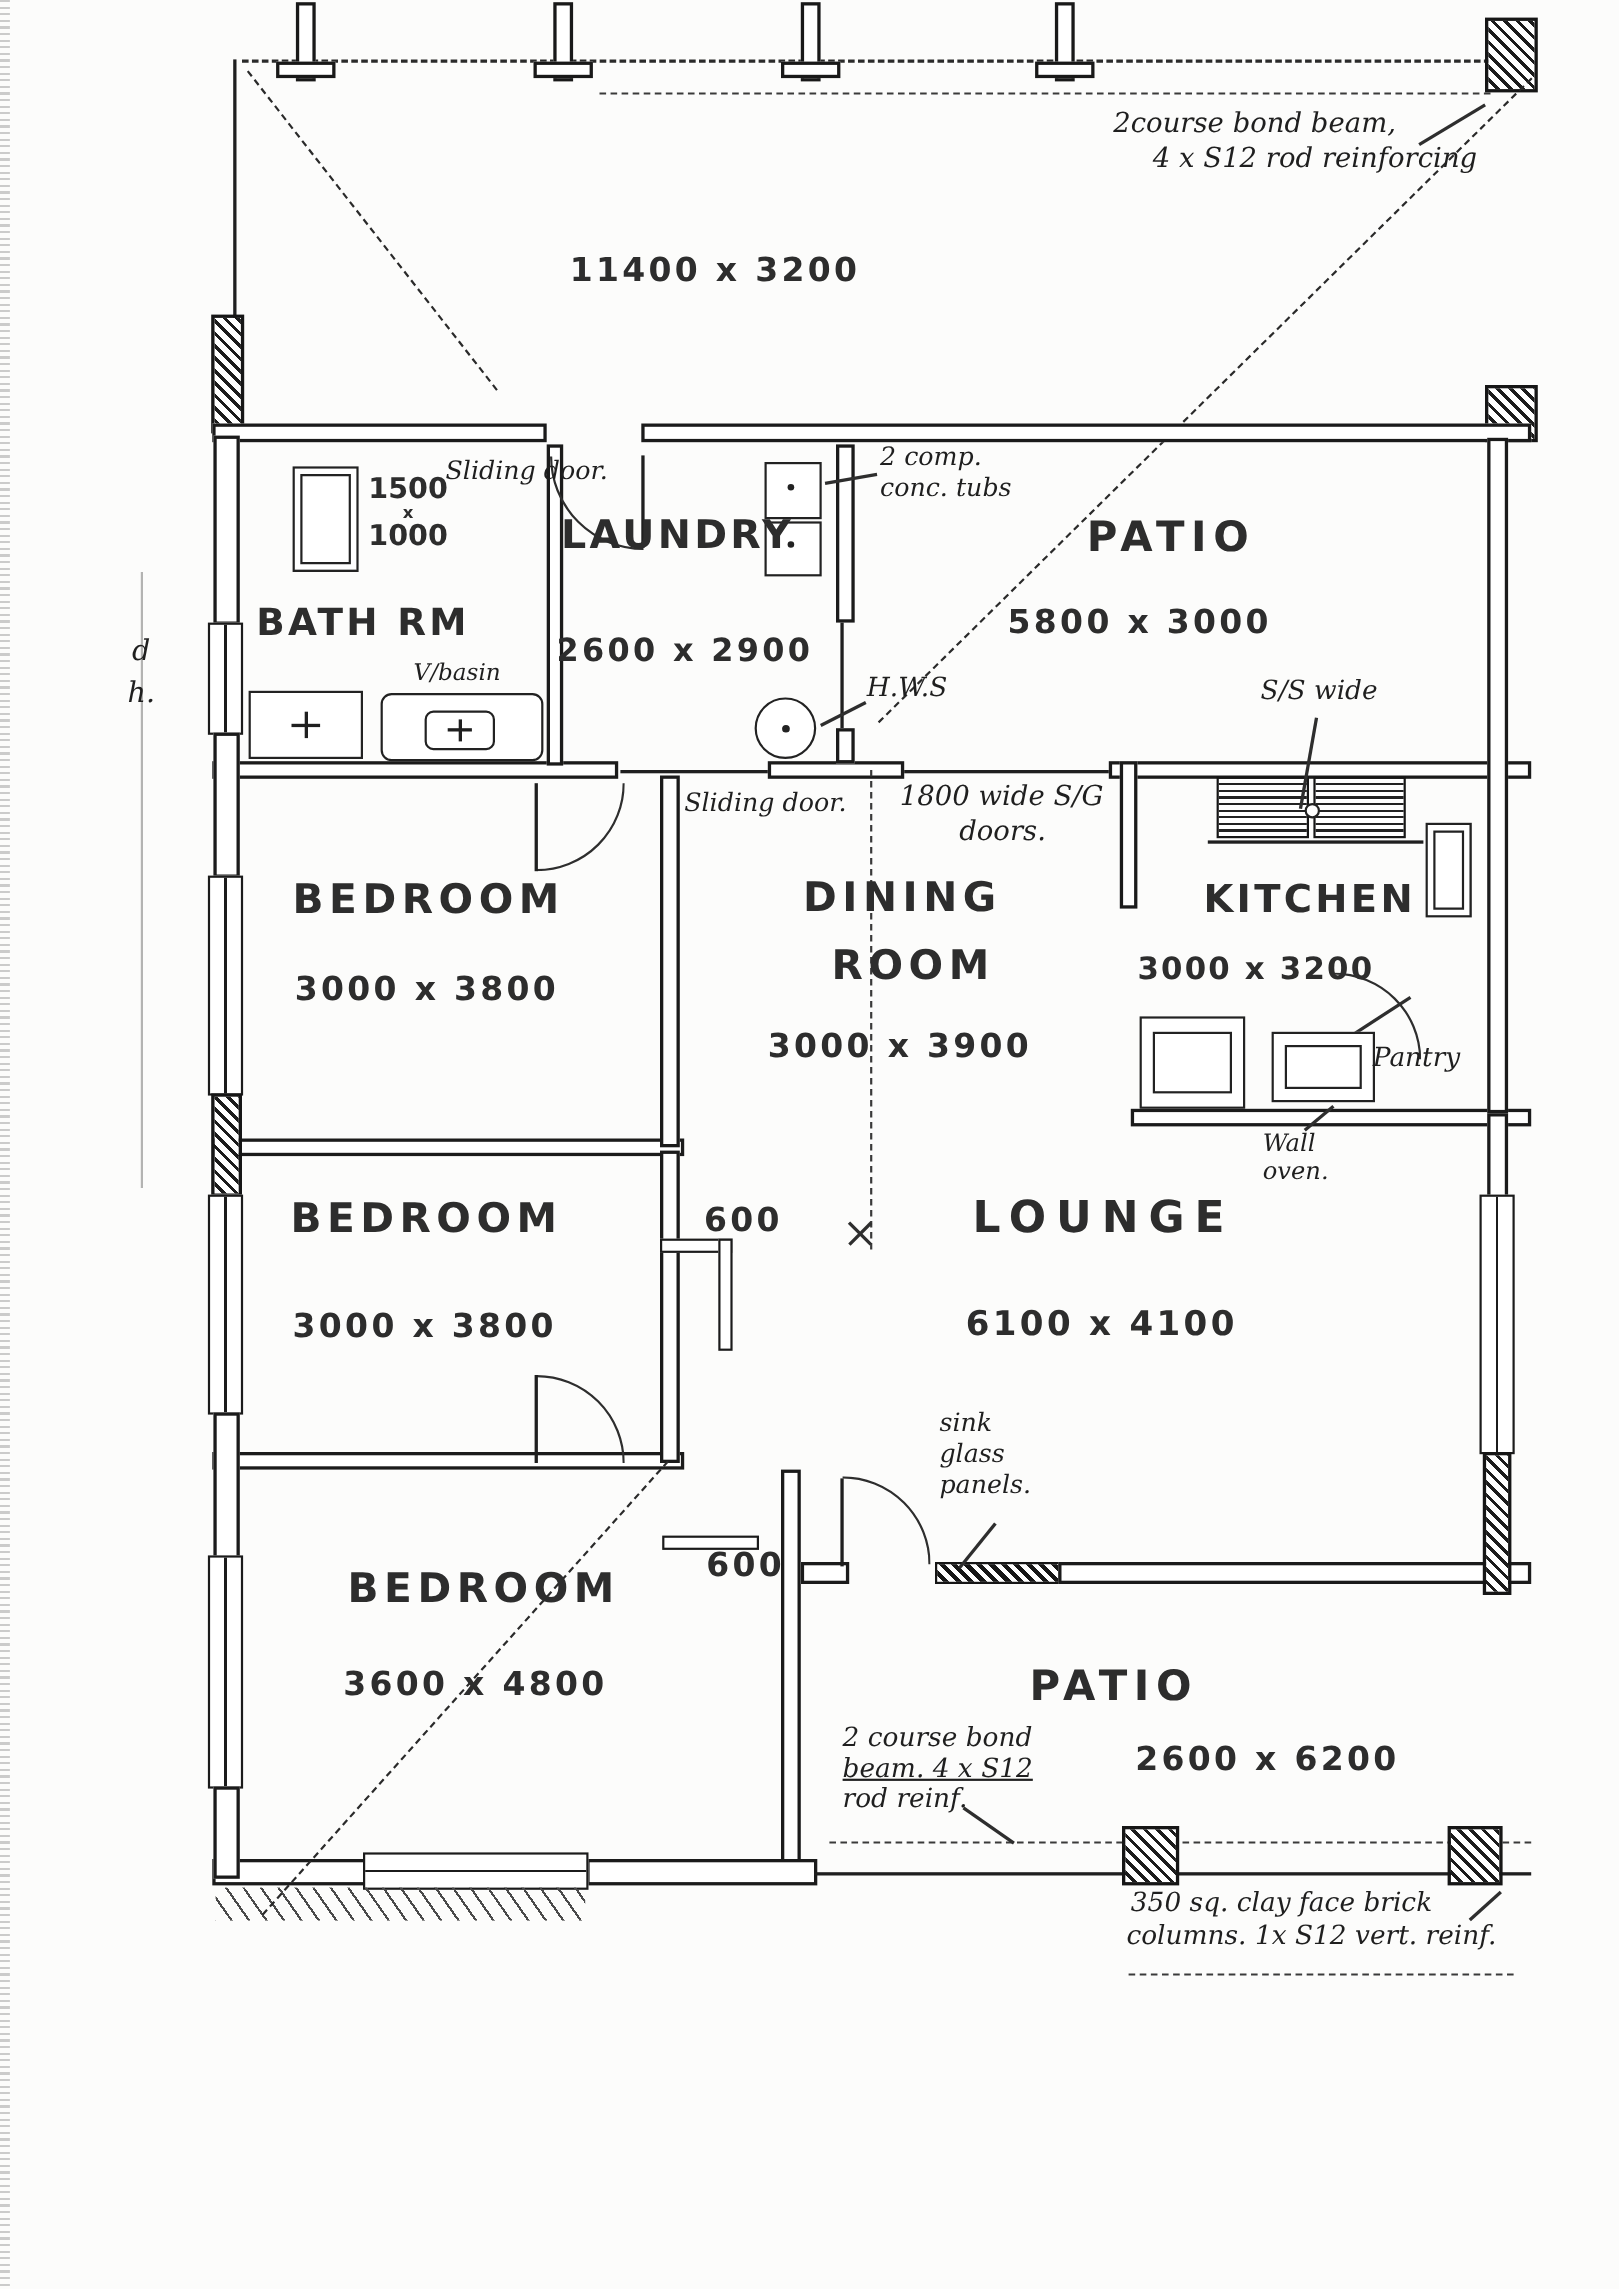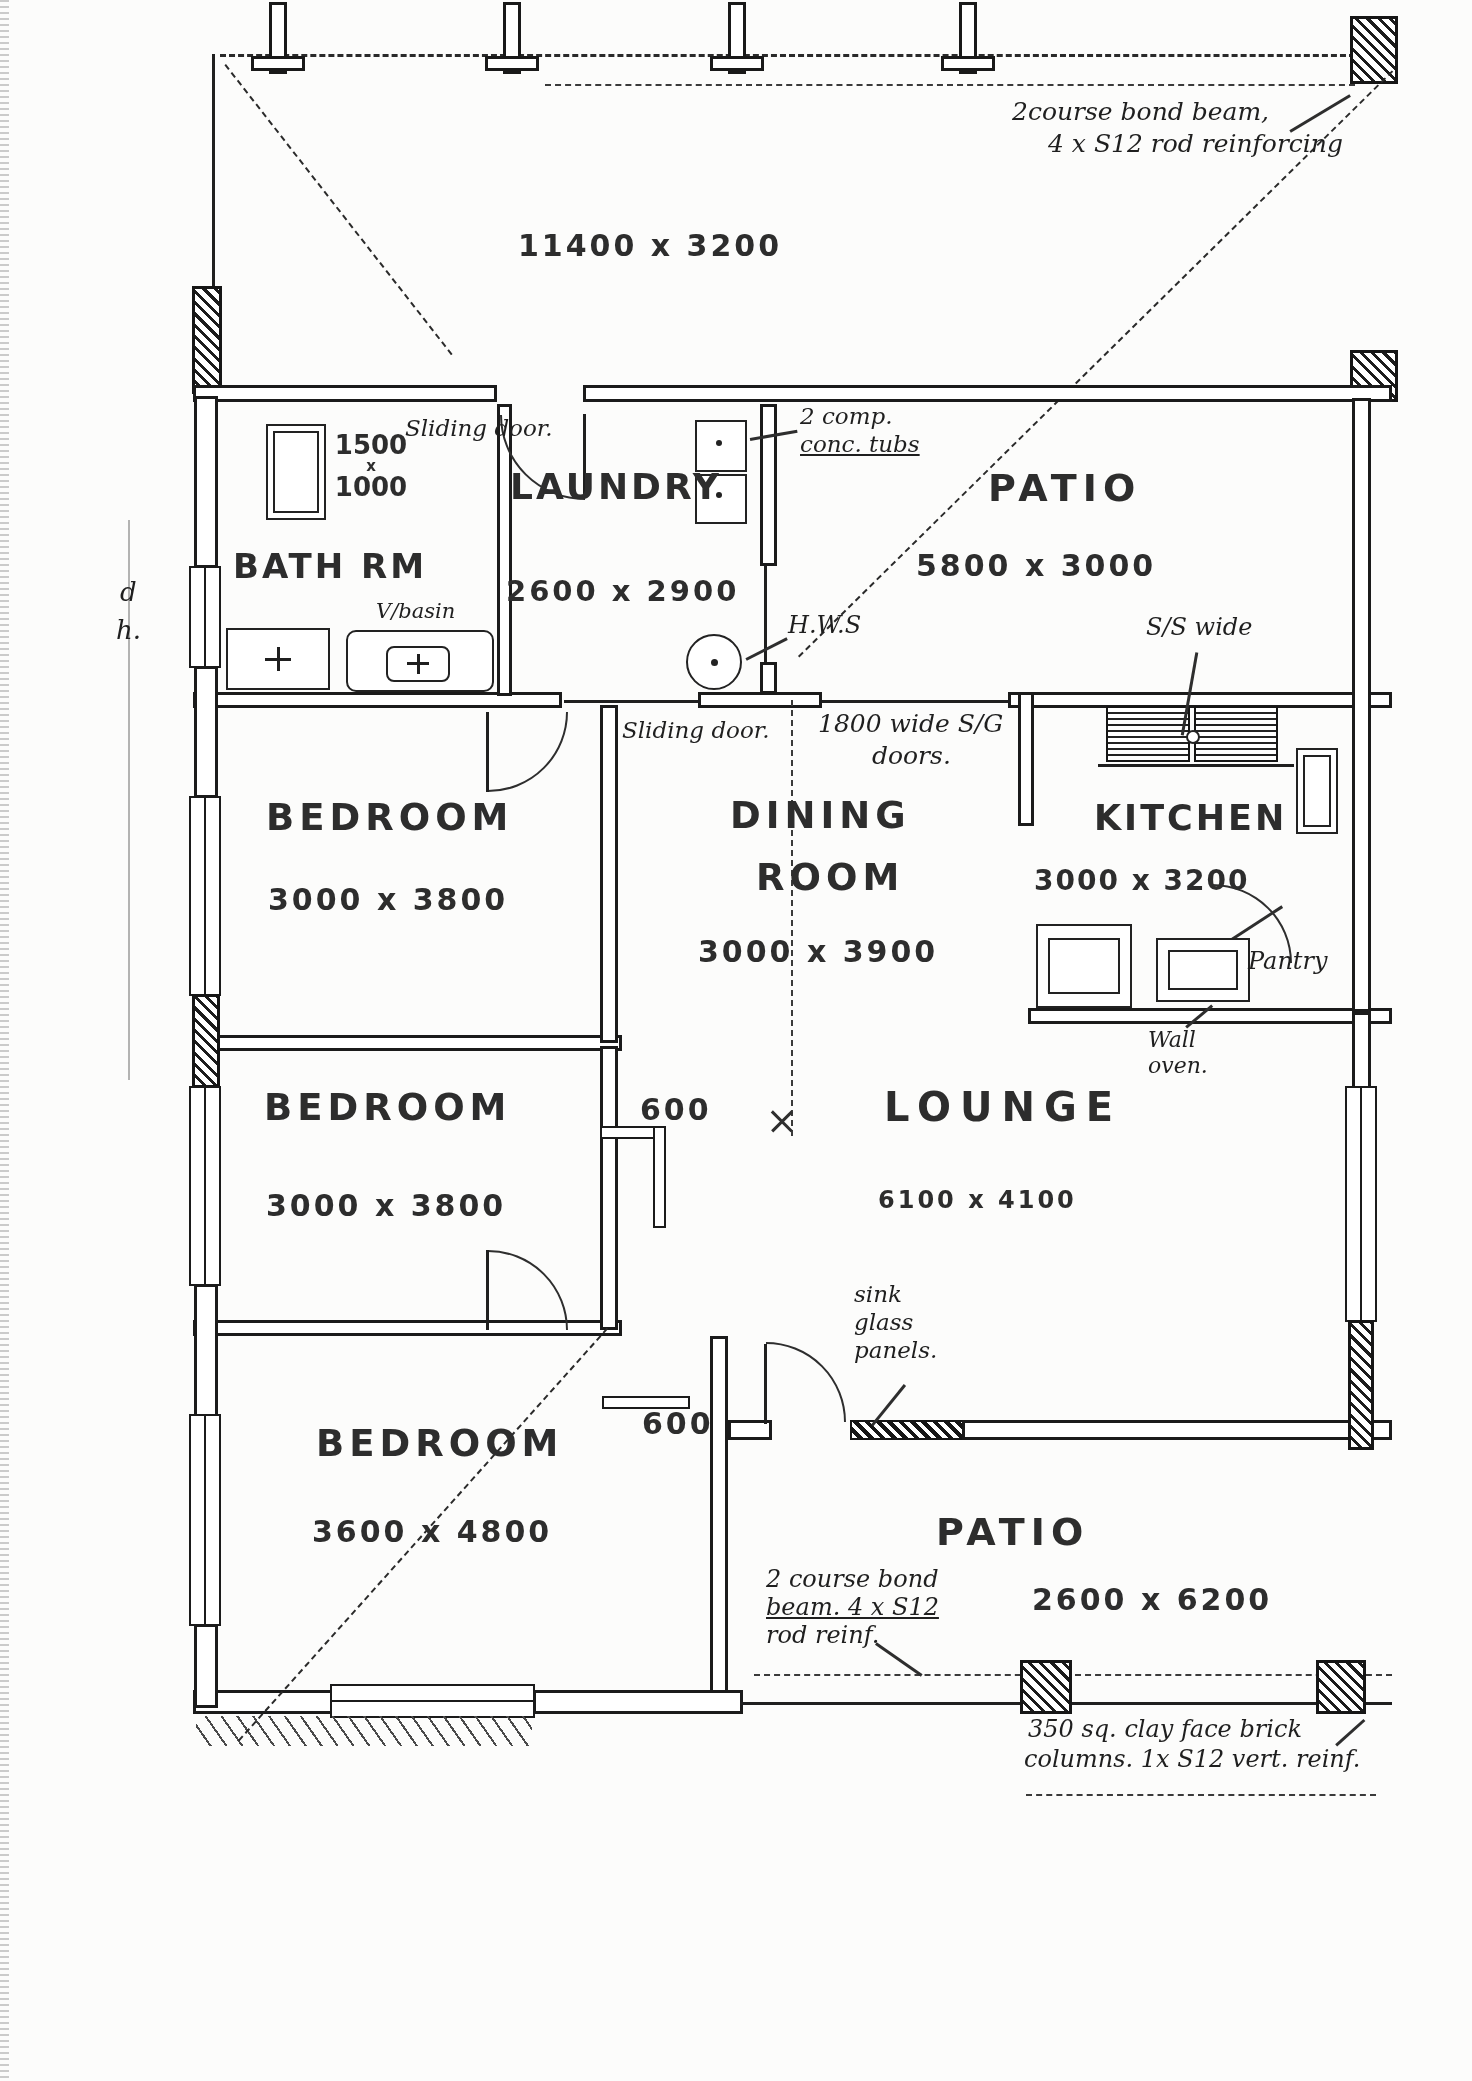--- a/index.html
+++ b/index.html
@@ -187,21 +187,21 @@
     <span style="font-size:15px;line-height:.8;">x</span>
     <span style="font-size:26px;">1000</span>
   </div>
 
   <div class="room" style="left:233px;top:546px;font-size:34px;letter-spacing:3px;">BATH RM</div>
   <div class="note" style="left:376px;top:598px;font-size:21px;">V/basin</div>
 
   <div class="room" style="left:510px;top:466px;font-size:36px;letter-spacing:3px;">LAUNDRY</div>
   <div class="dims" style="left:506px;top:574px;font-size:29px;">2600 x 2900</div>
   <div class="note" style="left:800px;top:402px;">2 comp.</div>
-  <div class="note" style="left:800px;top:430px;text-decoration:underline;">conc. tubs</div>
+  <div class="note" style="left:800px;top:430px;">conc. tubs</div>
   <div class="note" style="left:788px;top:610px;font-size:24px;">H.W.S</div>
 
   <div class="room" style="left:988px;top:466px;font-size:38px;letter-spacing:6px;">PATIO</div>
   <div class="dims" style="left:916px;top:548px;">5800 x 3000</div>
   <div class="note" style="left:1146px;top:612px;font-size:24px;">S/S wide</div>
 
   <div class="note" style="left:622px;top:716px;">Sliding door.</div>
   <div class="note" style="left:818px;top:708px;font-size:25px;">1800 wide S/G</div>
   <div class="note" style="left:872px;top:740px;font-size:25px;">doors.</div>
 
@@ -216,21 +216,21 @@
   <div class="dims" style="left:1034px;top:864px;font-size:28px;letter-spacing:2px;">3000 x 3200</div>
   <div class="note" style="left:1248px;top:946px;font-size:24px;">Pantry</div>
   <div class="note" style="left:1148px;top:1026px;font-size:22px;">Wall</div>
   <div class="note" style="left:1148px;top:1052px;font-size:22px;">oven.</div>
 
   <div class="room" style="left:264px;top:1086px;font-size:37px;">BEDROOM</div>
   <div class="dims" style="left:266px;top:1188px;">3000 x 3800</div>
   <div class="dims" style="left:640px;top:1092px;">600</div>
 
   <div class="room" style="left:884px;top:1084px;font-size:40px;letter-spacing:9px;">LOUNGE</div>
-  <div class="dims" style="left:878px;top:1186px;font-size:24px;">6100 x 4100</div>
+  <div class="dims" style="left:878px;top:1186px;font-size:31px;">6100 x 4100</div>
 
   <div class="note" style="left:854px;top:1280px;">sink</div>
   <div class="note" style="left:854px;top:1308px;">glass</div>
   <div class="note" style="left:854px;top:1336px;">panels.</div>
   <div class="dims" style="left:642px;top:1406px;">600</div>
 
   <div class="room" style="left:316px;top:1422px;font-size:37px;">BEDROOM</div>
   <div class="dims" style="left:312px;top:1514px;">3600 x 4800</div>
 
   <div class="note" style="left:766px;top:1564px;font-size:24px;">2 course bond</div>

